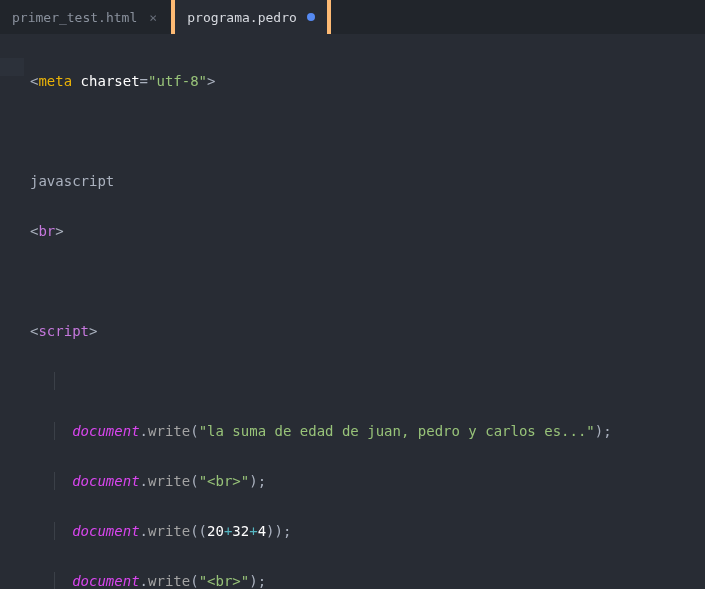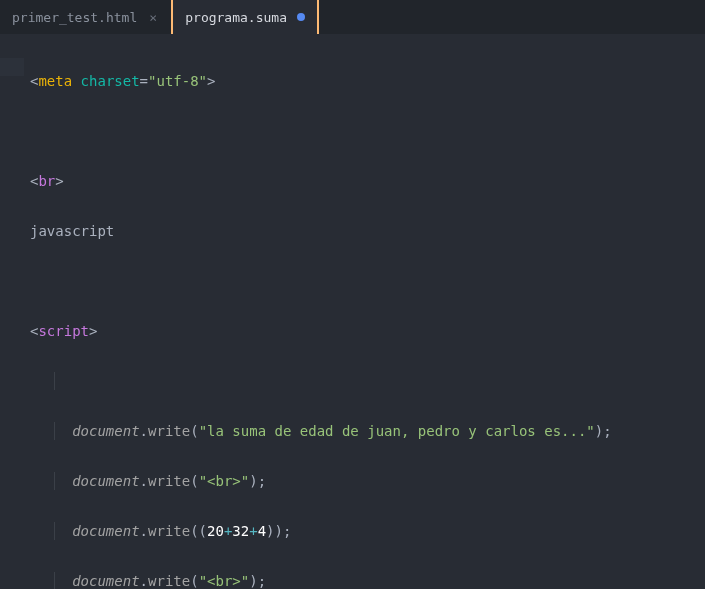--- a/index.html
+++ b/index.html
@@ -19,21 +19,21 @@
     align-items: stretch;
   }
   .tab {
     display: flex;
     align-items: center;
     padding: 0 12px;
     color: #8a919d;
     gap: 10px;
     cursor: pointer;
     font-size: 13px;
-    border-right: 2px solid #fdba74;
+    border-right: 4px solid #fdba74;
   }
   .tab.active {
     background: #282c34;
     color: #d7dae0;
   }
   .tab .close {
     width: 12px;
     text-align: center;
     color: #6b717d;
   }
@@ -80,38 +80,38 @@
     content: "";
     position: absolute;
     left: 24px;
     top: 0;
     bottom: 0;
     width: 1px;
     background: #3b4048;
   }
   .b  { color: #abb2bf; }      
   .kw { color: #c678dd; }      
-  .attr { color: #14b8a6; }    
+  .attr { color: #ffffff; }    
   .tg { color: #eab308; }      
   .s  { color: #98c379; }      
   .fn { color: #a3a3a3; }      
-  .it { color: #a3a3a3; font-style: italic; } 
+  .it { color: #d946ef; font-style: italic; } 
   .n  { color: #ffffff; }      
   .op { color: #56b6c2; }      
 </style>
 </head>
 <body>
 
 <div class="tabbar">
   <div class="tab">
     <span>primer_test.html</span>
     <span class="close">×</span>
   </div>
   <div class="tab active">
-    <span>programa.suma</span>
+    <span>programa.pedro</span>
     <span class="dot"></span>
   </div>
 </div>
 
 <div class="editor">
   <div class="gutter" id="gutter">
       <div class="ln"></div>
       <div class="ln active"></div>
       <div class="ln"></div>
       <div class="ln"></div>
@@ -139,22 +139,22 @@
       <div class="ln"></div>
       <div class="ln"></div>
       <div class="ln"></div>
       <div class="ln"></div>
       <div class="ln"></div>
     </div>
 
   <div class="code">
     <div class="line"><span class="b">&lt;</span><span class="tg">meta</span><span class="b"> </span><span class="attr">charset</span><span class="b">=</span><span class="s">"utf-8"</span><span class="b">&gt;</span></div>
     <div class="line"></div>
+    <div class="line"><span class="b">javascript</span></div>
     <div class="line"><span class="b">&lt;</span><span class="kw">br</span><span class="b">&gt;</span></div>
-    <div class="line"><span class="b">javascript</span></div>
     <div class="line"></div>
     <div class="line"><span class="b">&lt;</span><span class="kw">script</span><span class="b">&gt;</span></div>
     <div class="line indent-guide"></div>
     <div class="line indent-guide">     <span class="it">document</span><span class="b">.</span><span class="fn">write</span><span class="b">(</span><span class="s">"la suma de edad de juan, pedro y carlos es..."</span><span class="b">)</span><span class="b">;</span></div>
     <div class="line indent-guide">     <span class="it">document</span><span class="b">.</span><span class="fn">write</span><span class="b">(</span><span class="s">"&lt;br&gt;"</span><span class="b">)</span><span class="b">;</span></div>
     <div class="line indent-guide">     <span class="it">document</span><span class="b">.</span><span class="fn">write</span><span class="b">((</span><span class="n">20</span><span class="op">+</span><span class="n">32</span><span class="op">+</span><span class="n">4</span><span class="b">))</span><span class="b">;</span></div>
     <div class="line indent-guide">     <span class="it">document</span><span class="b">.</span><span class="fn">write</span><span class="b">(</span><span class="s">"&lt;br&gt;"</span><span class="b">)</span><span class="b">;</span></div>
     
     
     

